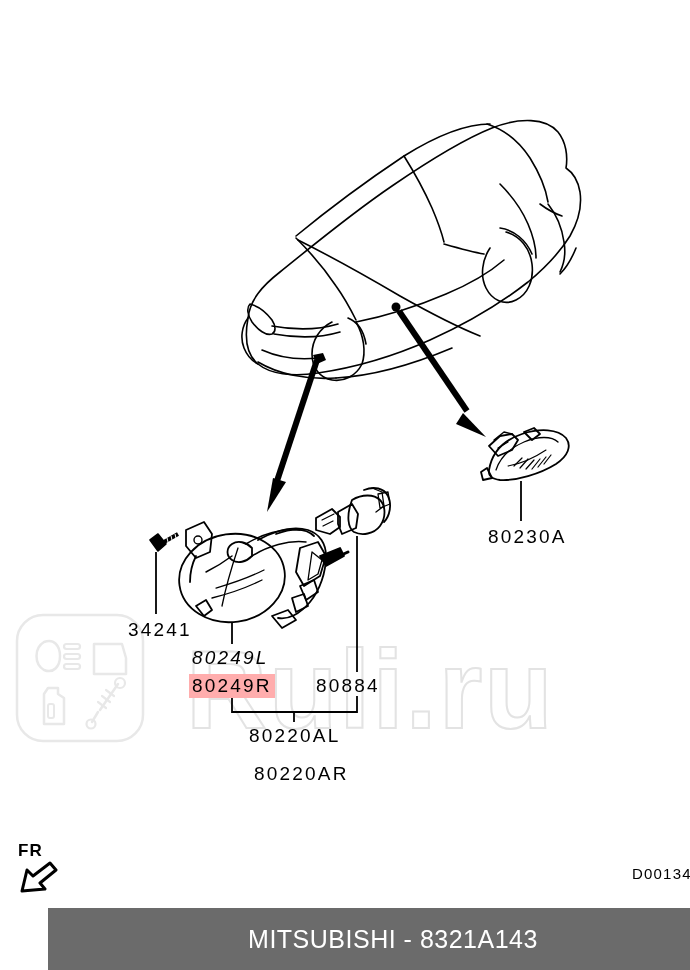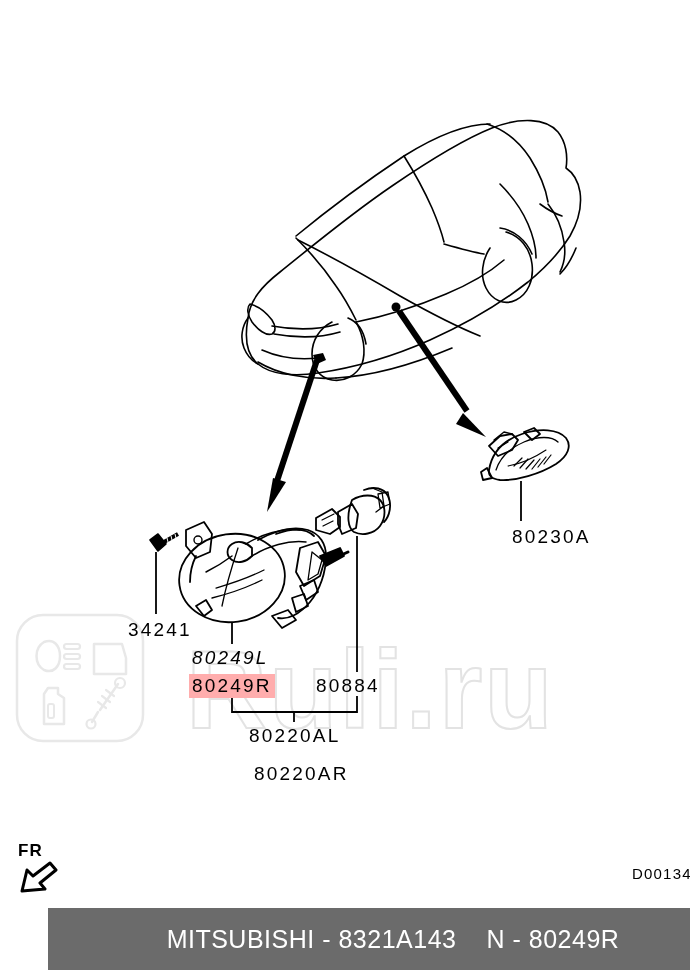--- a/index.html
+++ b/index.html
@@ -64,21 +64,21 @@
     padding: 2px 3px 3px 3px;
     margin-left: -3px;
     margin-top: -2px;
   }
   #lbl-80877  { left: 128px; top: 620px; }
   #lbl-80249L { left: 192px; top: 648px; font-style: italic; }
   #lbl-80249R { left: 192px; top: 676px; }
   #lbl-80884  { left: 316px; top: 676px; }
   #lbl-80220AL{ left: 249px; top: 726px; }
   #lbl-80220AR{ left: 254px; top: 756px; margin-top: 8px; }
-  #lbl-80230A { left: 488px; top: 527px; margin-left: 24px; }
+  #lbl-80230A { left: 488px; top: 527px; }
   
   #fr-group { position: absolute; left: 18px; top: 842px; z-index: 3; }
   #fr-text {
     font-family: "Liberation Sans", sans-serif;
     font-size: 17px;
     font-weight: bold;
     letter-spacing: 1px;
     color: #000;
     line-height: 1;
   }
@@ -344,19 +344,16 @@
   </svg>
 </div>
 
 <div id="diagram-code">D00134</div>
 
 <div id="footer">
   <div id="footer-inner">
     <span id="footer-brandpart">
       <span>MITSUBISHI</span><span>&nbsp;</span><span>-</span><span>&nbsp;</span><span>8321A143</span>
     </span>
-    <span id="footer-ref">
-      <span>N</span><span>&nbsp;</span><span>-</span><span>&nbsp;</span><span>80249R</span>
-    </span>
   </div>
 </div>
 
 </div>
 
 </body></html>

